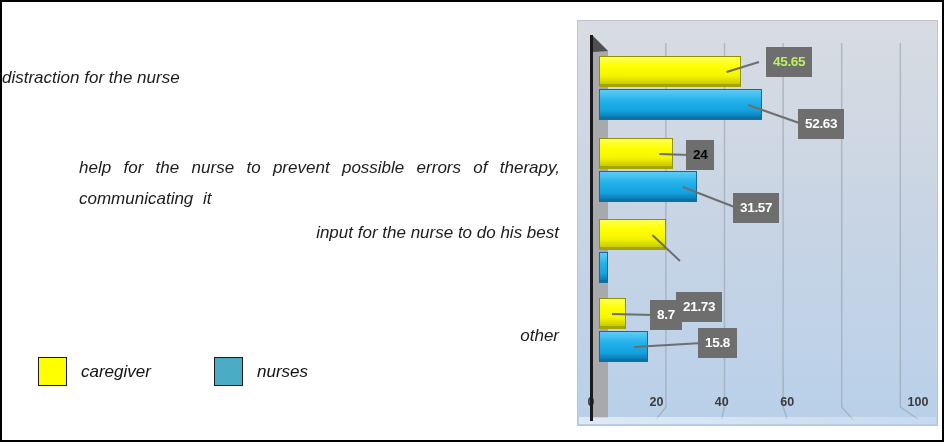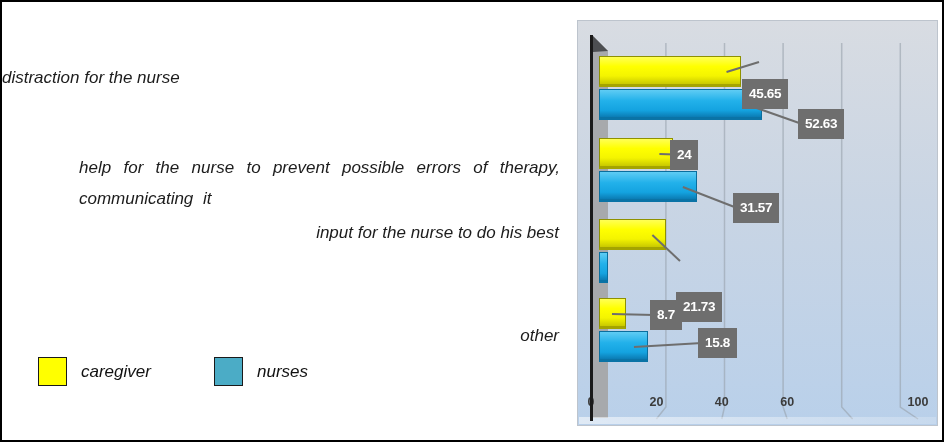--- a/index.html
+++ b/index.html
@@ -94,25 +94,25 @@
         <line x1="55.980000000000004" y1="326" x2="124" y2="322" stroke="#6e6e6e" stroke-width="2"></line>
       </svg>
     <div class="floor-strip"></div>
   <div class="tick" style="left: 13px;">0</div>
       <div class="tick" style="left: 78.4px;">20</div>
       <div class="tick" style="left: 143.8px;">40</div>
       <div class="tick" style="left: 209.2px;">60</div>
       <div class="tick" style="left: 274.6px; margin-top: 44px;">80</div>
       <div class="tick" style="left: 340px;">100</div>
       <div class="bar bar-yellow" style="left: 21px; top: 35px; width: 141.515px; height: 31px;"></div>
-      <div class="label-box" style="left: 164px; top: 26px; background: rgb(110, 110, 110); color: #ffffff; margin-top: 32px;">45.65</div>
+      <div class="label-box" style="left: 188px; top: 26px; background: rgb(110, 110, 110); color: #bef264;">45.65</div>
       <div class="bar bar-blue" style="left: 21px; top: 68px; width: 163.153px; height: 31px;"></div>
       <div class="label-box" style="left: 220px; top: 88px; background: rgb(110, 110, 110); color: #ffffff;">52.63</div>
       <div class="bar bar-yellow" style="left: 21px; top: 117px; width: 74.4px; height: 31px;"></div>
-      <div class="label-box" style="left: 92px; top: 119px; background: rgb(110, 110, 110); color: #ffffff;">24</div>
+      <div class="label-box" style="left: 108px; top: 119px; background: rgb(110, 110, 110); color: #000000;">24</div>
       <div class="bar bar-blue" style="left: 21px; top: 150px; width: 97.867px; height: 31px;"></div>
       <div class="label-box" style="left: 155px; top: 172px; background: rgb(110, 110, 110); color: rgb(255, 255, 255);">31.57</div>
       <div class="bar bar-yellow" style="left: 21px; top: 198px; width: 67.363px; height: 31px;"></div>
       <div class="label-box" style="left: 98px; top: 225px; background: rgb(110, 110, 110); color: rgb(255, 255, 255); margin-top: 46px;">21.73</div>
       <div class="bar bar-blue" style="left: 21px; top: 231px; width: 9.3px; height: 31px;"></div>
       <div class="bar bar-yellow" style="left: 21px; top: 277px; width: 26.97px; height: 31px;"></div>
       <div class="label-box" style="left: 72px; top: 279px; background: rgb(110, 110, 110); color: rgb(255, 255, 255);">8.7</div>
       <div class="bar bar-blue" style="left: 21px; top: 310px; width: 48.98px; height: 31px;"></div>
       <div class="label-box" style="left: 120px; top: 307px; background: rgb(110, 110, 110); color: rgb(255, 255, 255);">15.8</div>
     </div>

